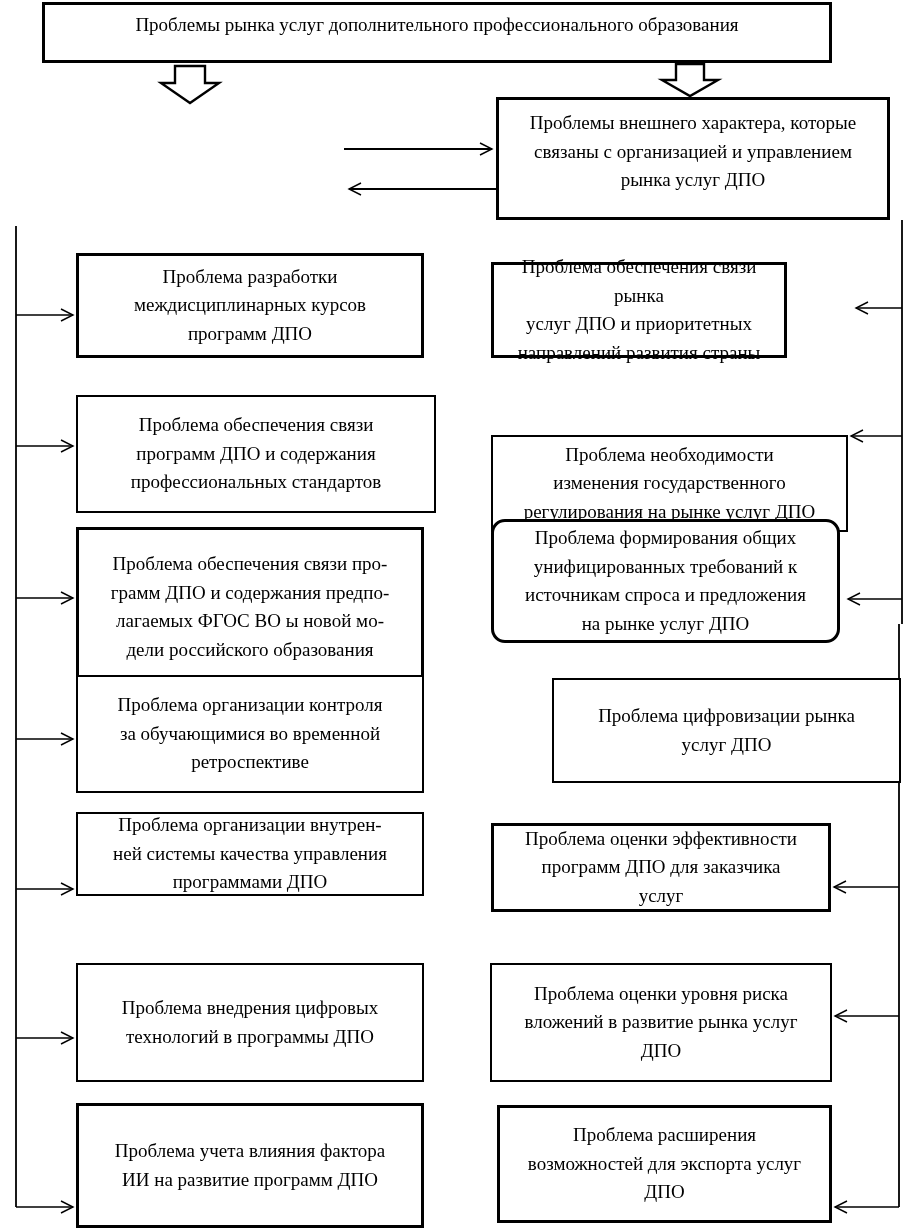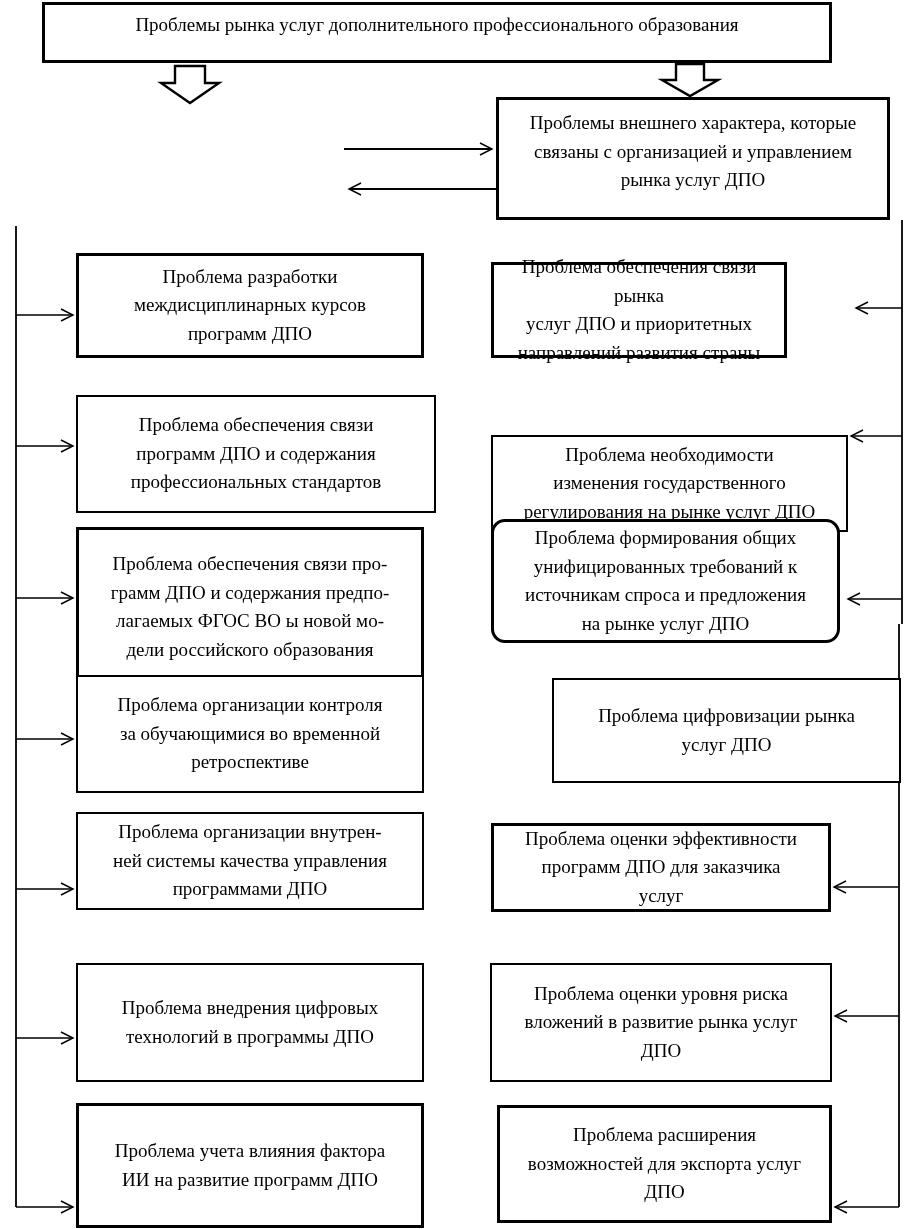--- a/index.html
+++ b/index.html
@@ -31,21 +31,21 @@
   .top-align{justify-content:flex-start;}
   
   #t {left:42px;  top:2px;   width:790px; height:61px;  border-width:3px; padding-top:6px;}
   #hl{left:2px;   top:106px; width:341px; height:122px; border-width:4px; padding-top:6px;}
   #hr{left:496px; top:97px;  width:394px; height:123px; border-width:3px; padding-top:9px;}
   
   #l1{left:76px; top:253px;  width:348px; height:105px; border-width:3px;}
   #l2{left:76px; top:395px;  width:360px; height:118px; border-width:2px;}
   #l3{left:76px; top:527px;  width:348px; height:160px; border-width:3px;}
   #l4{left:76px; top:675px;  width:348px; height:118px; border-width:2px;}
-  #l5{left:76px; top:812px;  width:348px; height:98px; border-width:2px;}
+  #l5{left:76px; top:812px;  width:348px; height:84px; border-width:2px;}
   #l6{left:76px; top:963px;  width:348px; height:119px; border-width:2px;}
   #l7{left:76px; top:1103px; width:348px; height:125px; border-width:3px;}
   
   #r1{left:491px; top:262px;  width:296px; height:96px;  border-width:3px;}
   #r2{left:491px; top:395px;  width:357px; height:97px;  border-width:2px;margin-top:40px;}
   #r3{left:491px; top:519px;  width:349px; height:124px; border-width:3px;border-radius:14px;}
   #r4{left:504px; top:678px;  width:349px; height:105px; border-width:2px;margin-left:48px;}
   #r5{left:491px; top:823px;  width:340px; height:89px; border-width:3px;}
   #r6{left:490px; top:963px;  width:342px; height:119px; border-width:2px;}
   #r7{left:497px; top:1105px; width:335px; height:118px; border-width:3px;}

